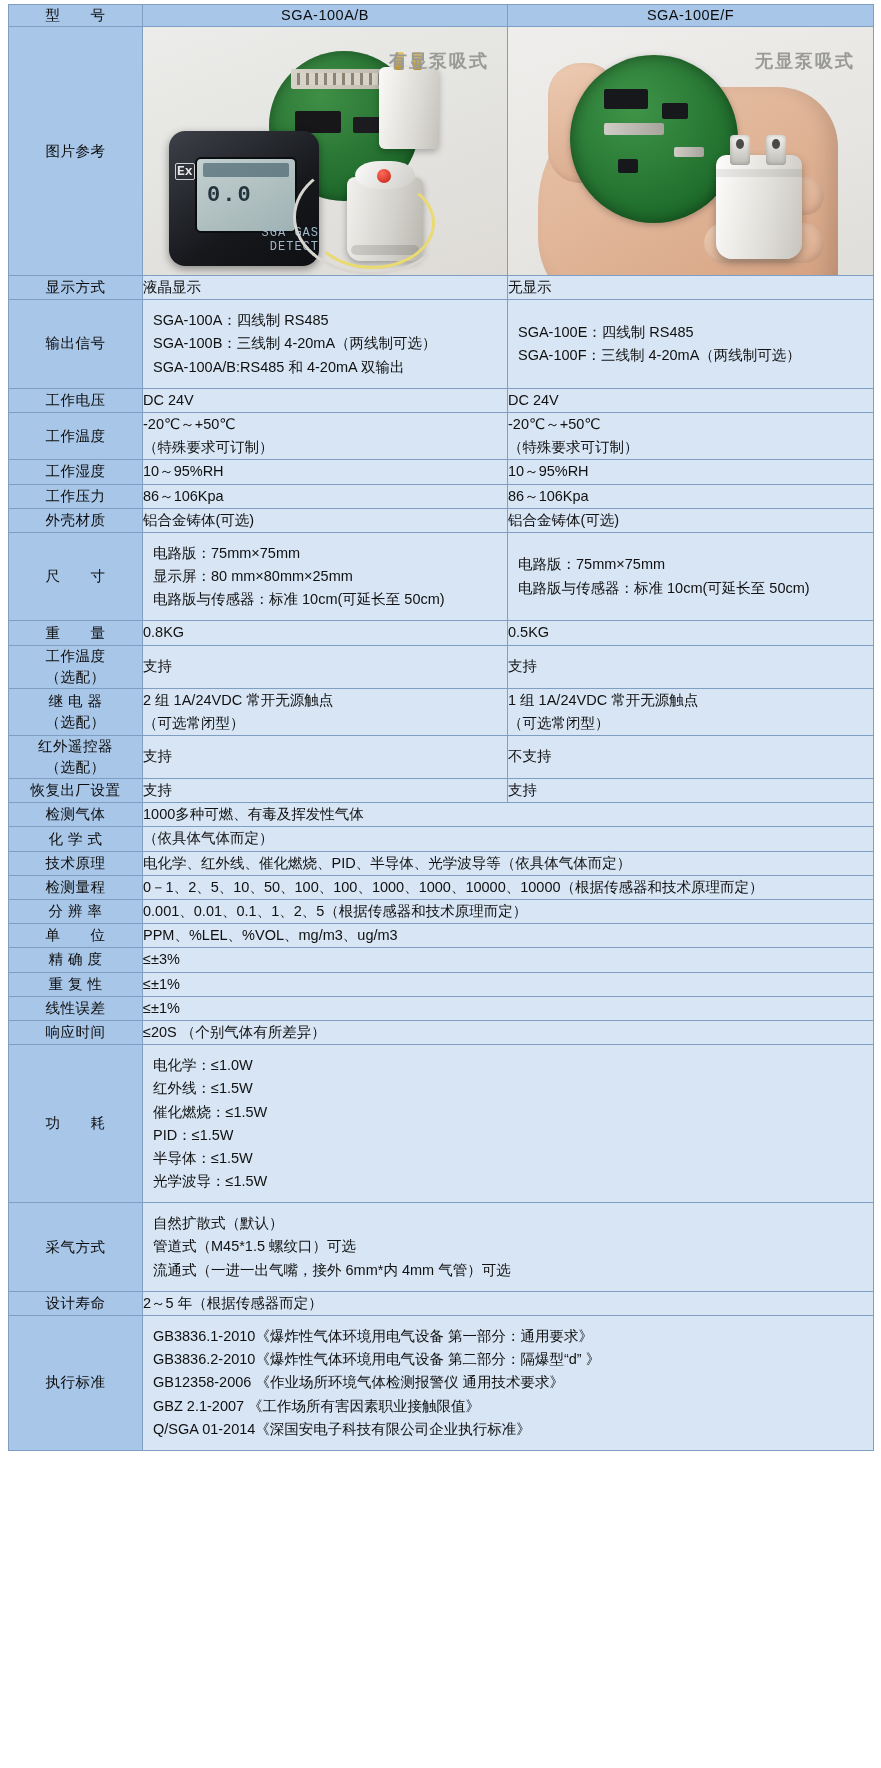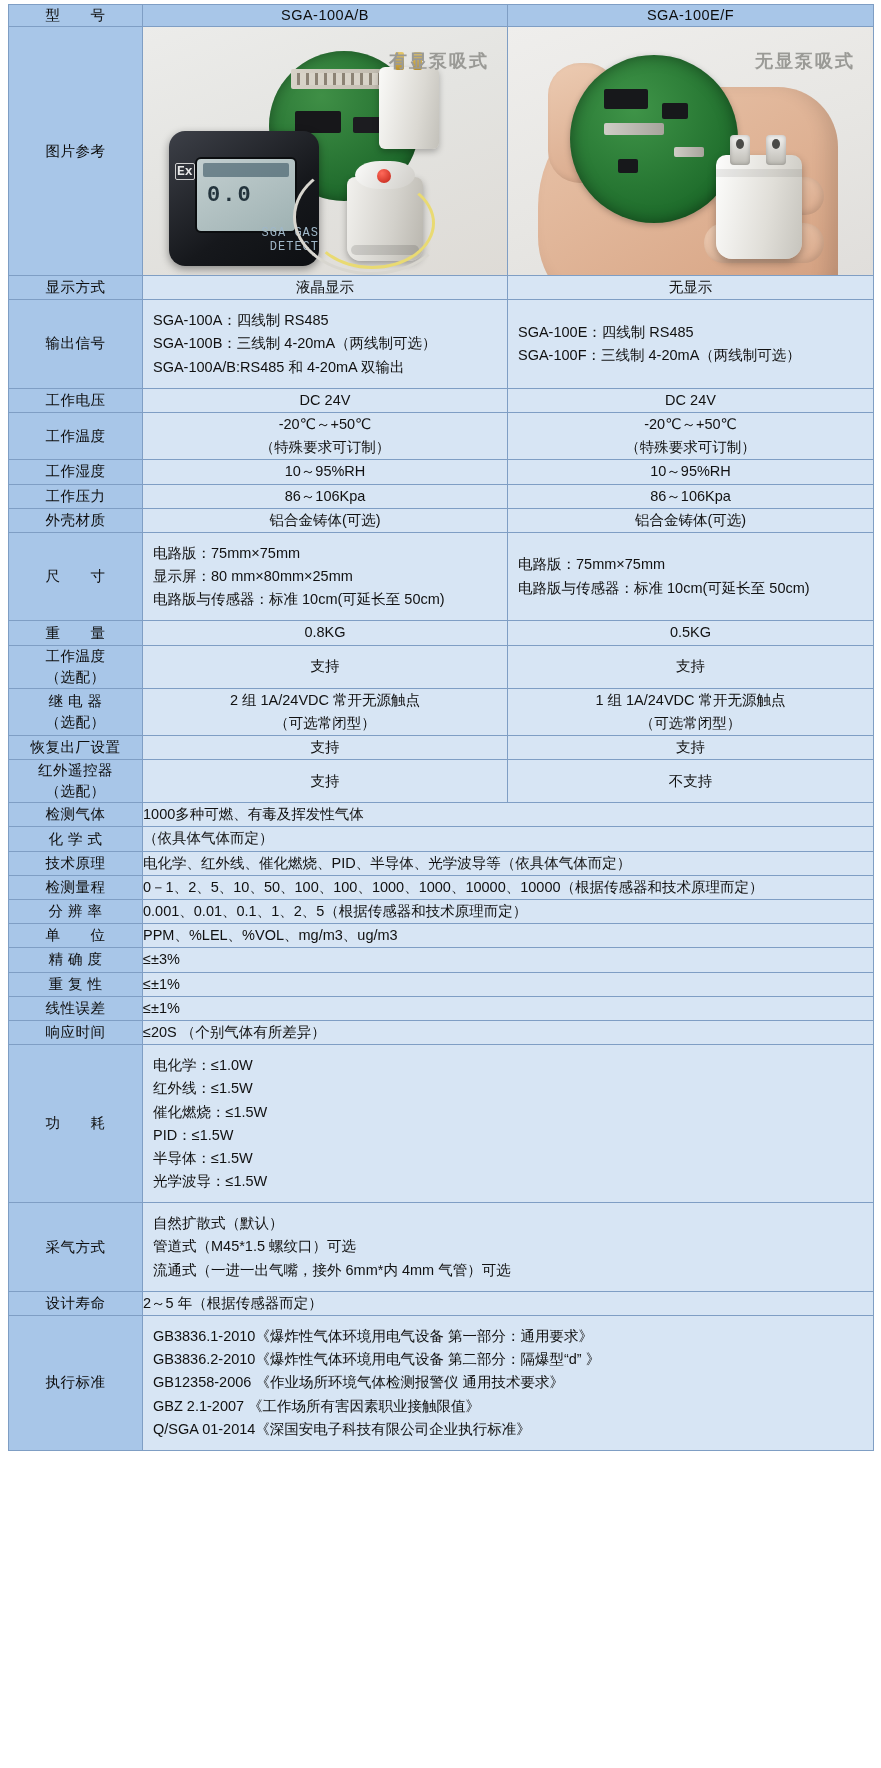--- a/index.html
+++ b/index.html
@@ -39,21 +39,21 @@
     color: #0d0d0d;
     letter-spacing: 0.5px;
     padding: 7px 2px;
     line-height: 1.45;
   }
   td.val {
     background: #d7e5f4;
     padding: 7px 10px;
     line-height: 1.6;
   }
-  td.val.center { text-align: center; }
+  td.val.center { }
   td.val.pad-more { padding: 9px 10px; }
   .line { display: block; }
 
   
   td.imgcell {
     background: #d7e5f4;
     padding: 0;
     height: 248px;
     position: relative;
     overflow: hidden;
@@ -417,32 +417,32 @@
       <span class="line">2 组 1A/24VDC 常开无源触点</span>
       <span class="line">（可选常闭型）</span>
     </td>
     <td class="val center">
       <span class="line">1 组 1A/24VDC 常开无源触点</span>
       <span class="line">（可选常闭型）</span>
     </td>
   </tr>
 
   <tr>
+    <td class="label">
+      <span class="line">红外遥控器</span>
+      <span class="line">（选配）</span>
+    </td>
+    <td class="val center">支持</td>
+    <td class="val center">不支持</td>
+  </tr>
+
+  <tr>
     <td class="label">恢复出厂设置</td>
     <td class="val center">支持</td>
     <td class="val center">支持</td>
-  </tr>
-
-  <tr>
-    <td class="label">
-      <span class="line">红外遥控器</span>
-      <span class="line">（选配）</span>
-    </td>
-    <td class="val center">支持</td>
-    <td class="val center">不支持</td>
   </tr>
 
   <tr>
     <td class="label">检测气体</td>
     <td class="val" colspan="2">1000多种可燃、有毒及挥发性气体</td>
   </tr>
 
   <tr>
     <td class="label">化 学 式</td>
     <td class="val" colspan="2">（依具体气体而定）</td>

